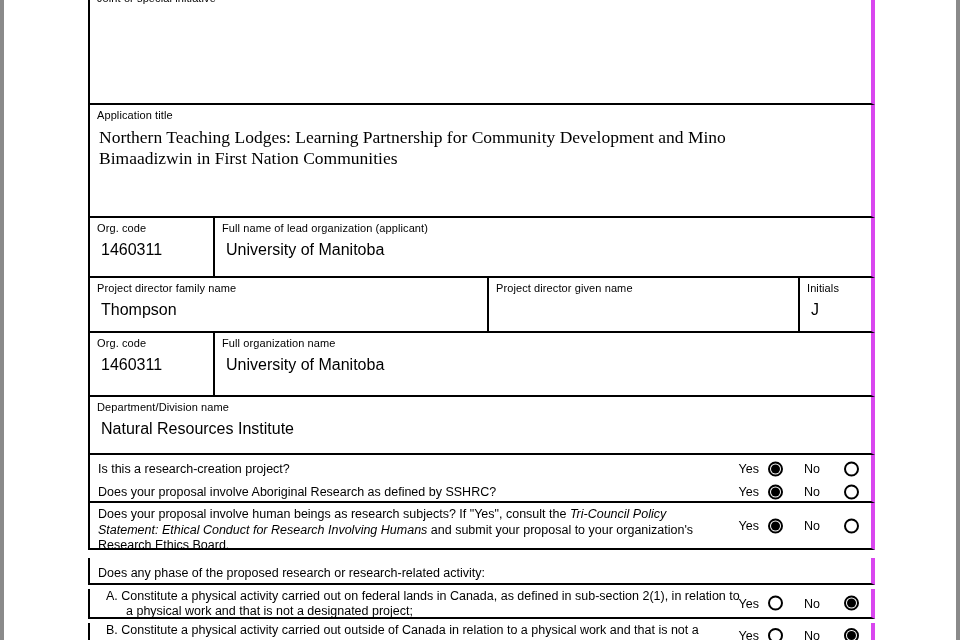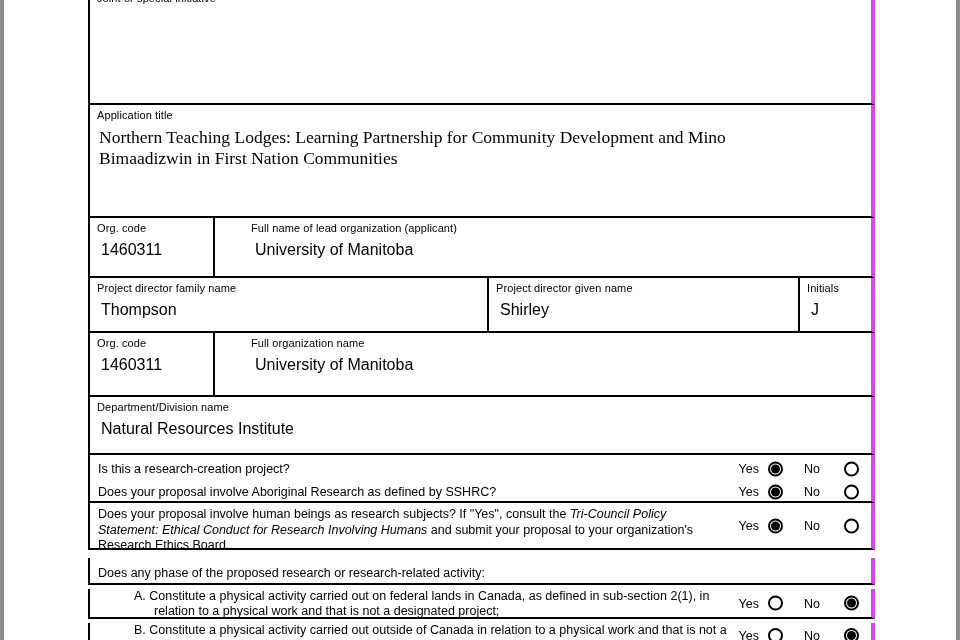--- a/index.html
+++ b/index.html
@@ -19,32 +19,32 @@
   .r8 { height:47px; }
   .r9 { height:27px; }
   .r10 { height:30px; }
   .r11 { height:45px; border-bottom:none; }
   .lbl { display:block; font-size:11px; padding:4px 0 0 7px; letter-spacing:0.1px; }
   .serif { font-family:Liberation Sans, sans-serif; font-size:16px; }
   .val { display:block; padding:7px 0 0 11px; }
   .cell { position:relative; height:100%; }
   .bR { border-right:2px solid #000; }
   .c-code { width:125px; flex:0 0 125px; }
-  .c-grow { flex:1 1 auto;padding-left:29px; }
+  .c-grow { flex:1 1 auto; }
   .c-fam { width:399px; flex:0 0 399px; }
   .c-giv { width:311px; flex:0 0 311px; }
   .c-ini { flex:1 1 auto; }
   .title-p { font-family:"Liberation Serif", serif; font-size:17.5px; line-height:21px;
              max-width:700px; padding:6px 0 0 9px; }
   .qline { position:relative; height:23px; padding-left:8px; font-size:12.5px; display:flex; align-items:center; }
   .qtext3 { width:620px; font-size:12.5px; line-height:15.5px; padding:4px 0 0 8px; }
   .it { font-style:italic; }
   .hdrline { display:block; font-size:12.5px; padding:8px 0 0 8px;margin-top:8px; }
   .abp { width:655px; font-size:12.5px; line-height:15px; margin-top:4px;
-         padding-left:64px; text-indent:-20px; }
+         padding-left:36px; text-indent:-20px; }
   .yesno { position:absolute; right:12px; display:flex; align-items:center; }
   .vcenter { top:50%; transform:translateY(-50%); }
   .yn { font-size:12.5px; }
   .yn-yes { margin-right:9px; }
   .yn-no { margin-right:24px;text-align:right; }
   .radio { width:15px; height:15px; border:2px solid #000; border-radius:50%;
            display:inline-flex; align-items:center; justify-content:center; background:#fff; }
   .radio.gap1 { margin-right:21px; }
   .radio.checked::after { content:""; width:9px; height:9px; border-radius:50%; background:#000; }
 </style>
@@ -74,21 +74,20 @@
       </div>
     </div>
 
     <div class="row r4">
       <div class="cell c-fam bR">
         <span class="lbl">Project director family name</span>
         <span class="val serif">Thompson</span>
       </div>
       <div class="cell c-giv bR">
         <span class="lbl">Project director given name</span>
-        <span class="val serif">Shirley</span>
       </div>
       <div class="cell c-ini">
         <span class="lbl">Initials</span>
         <span class="val serif">J</span>
       </div>
     </div>
 
     <div class="row r5">
       <div class="cell c-code bR">
         <span class="lbl">Org. code</span>

